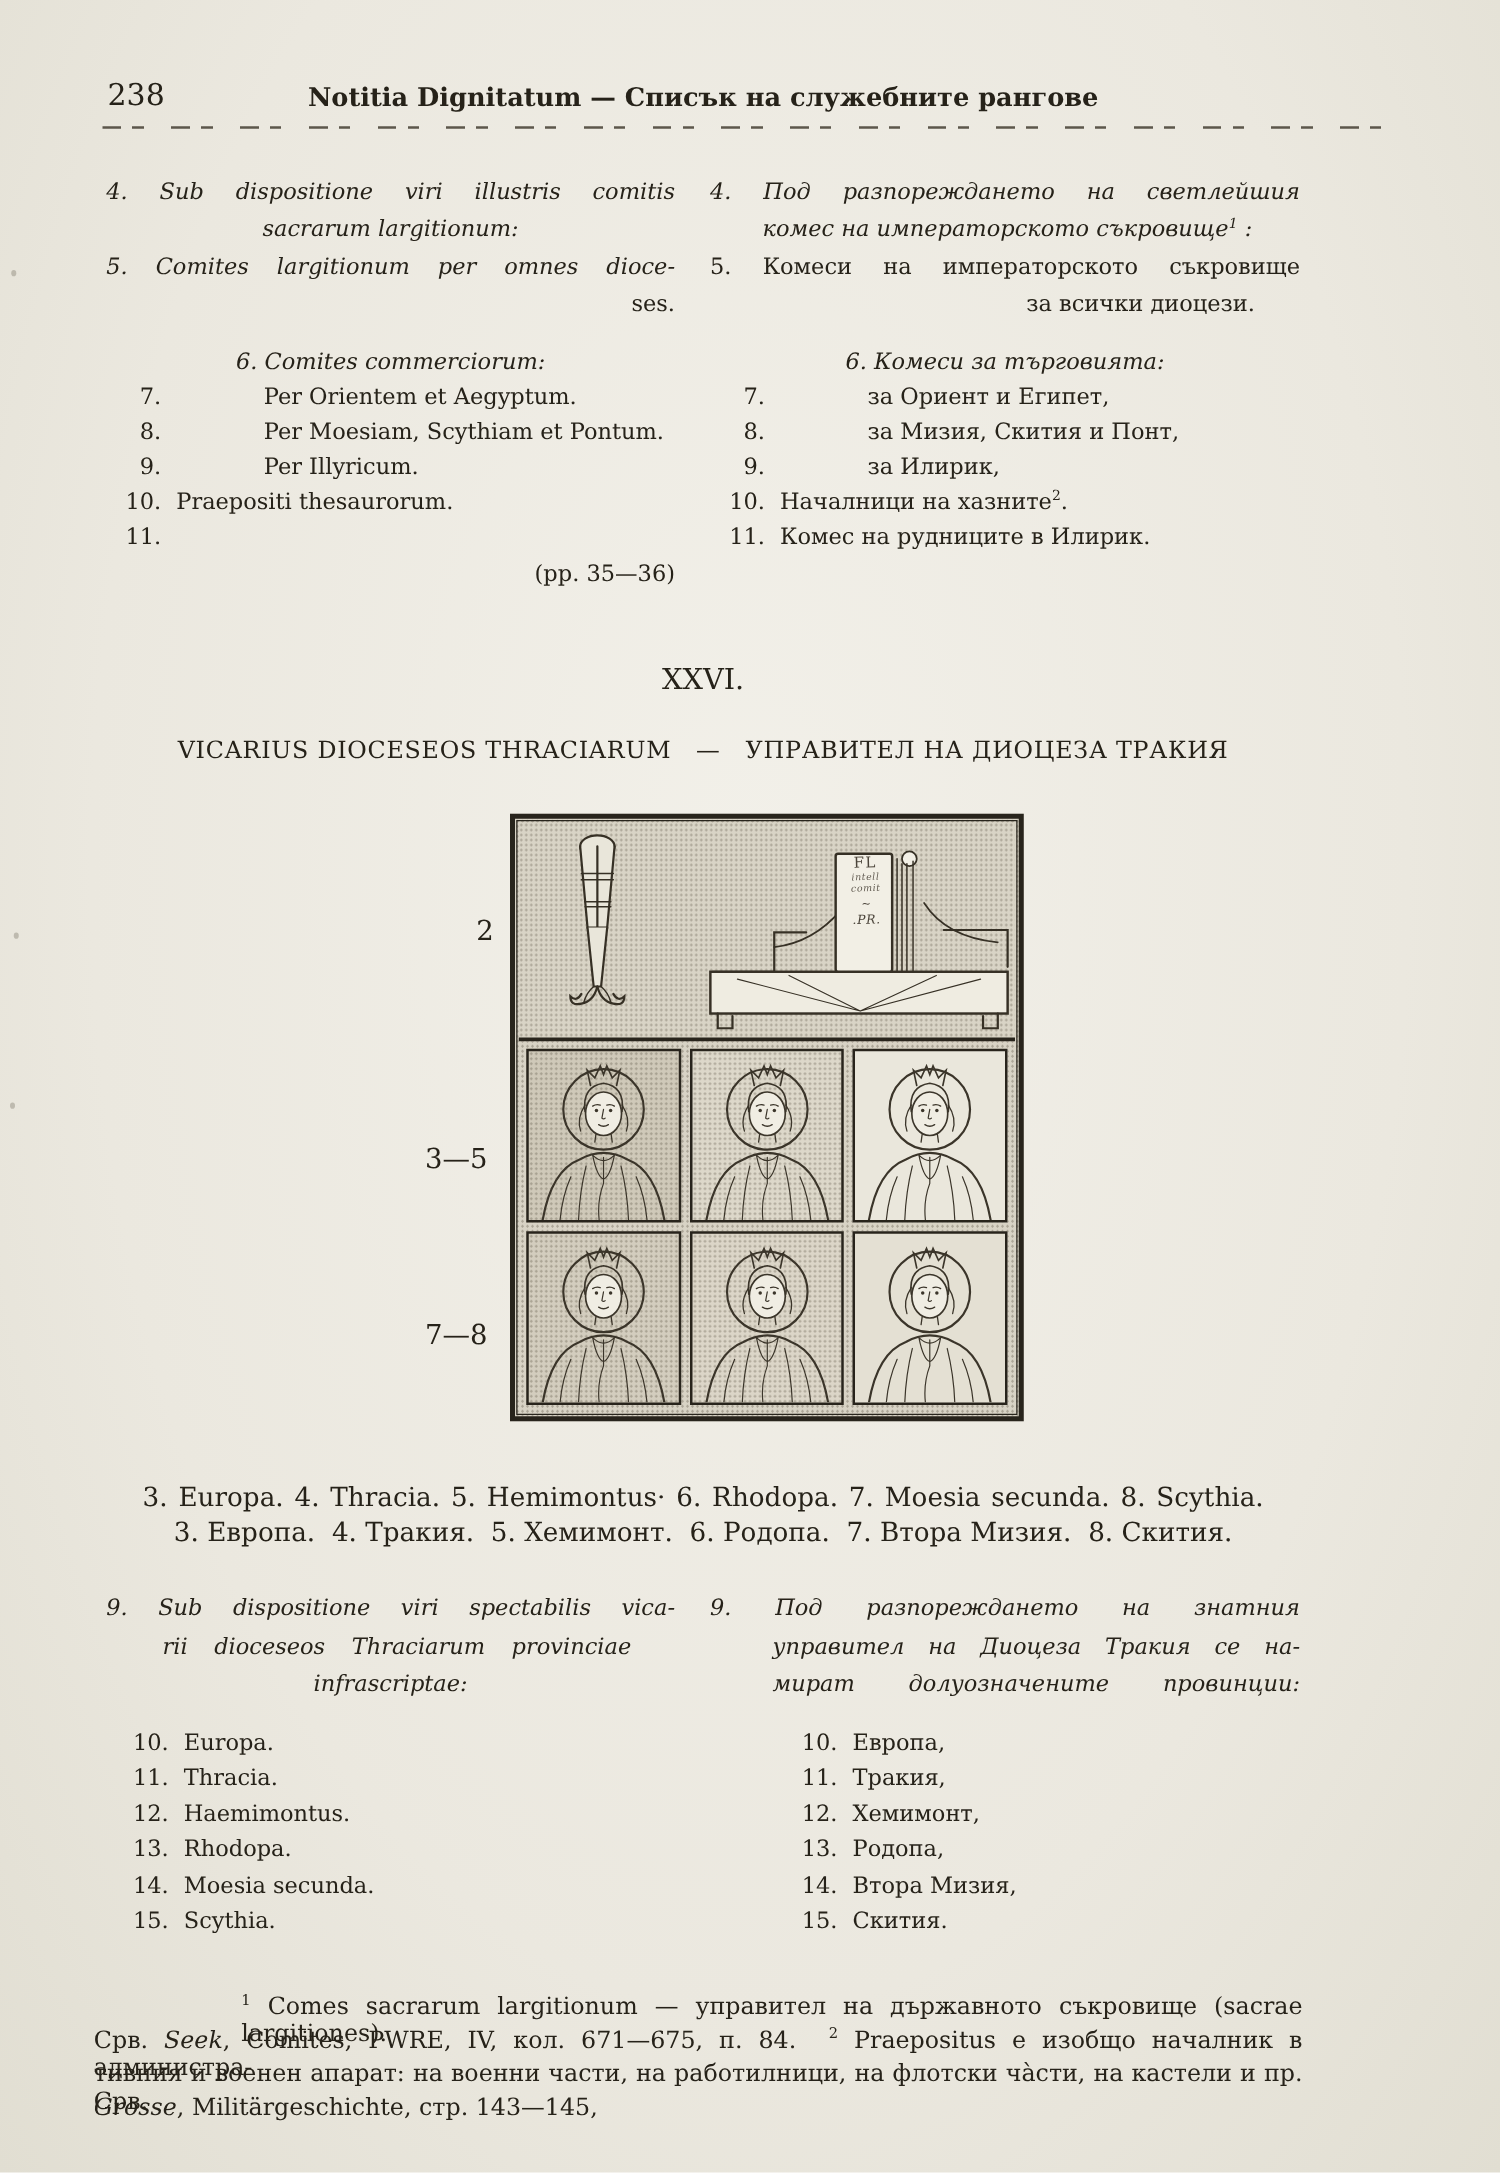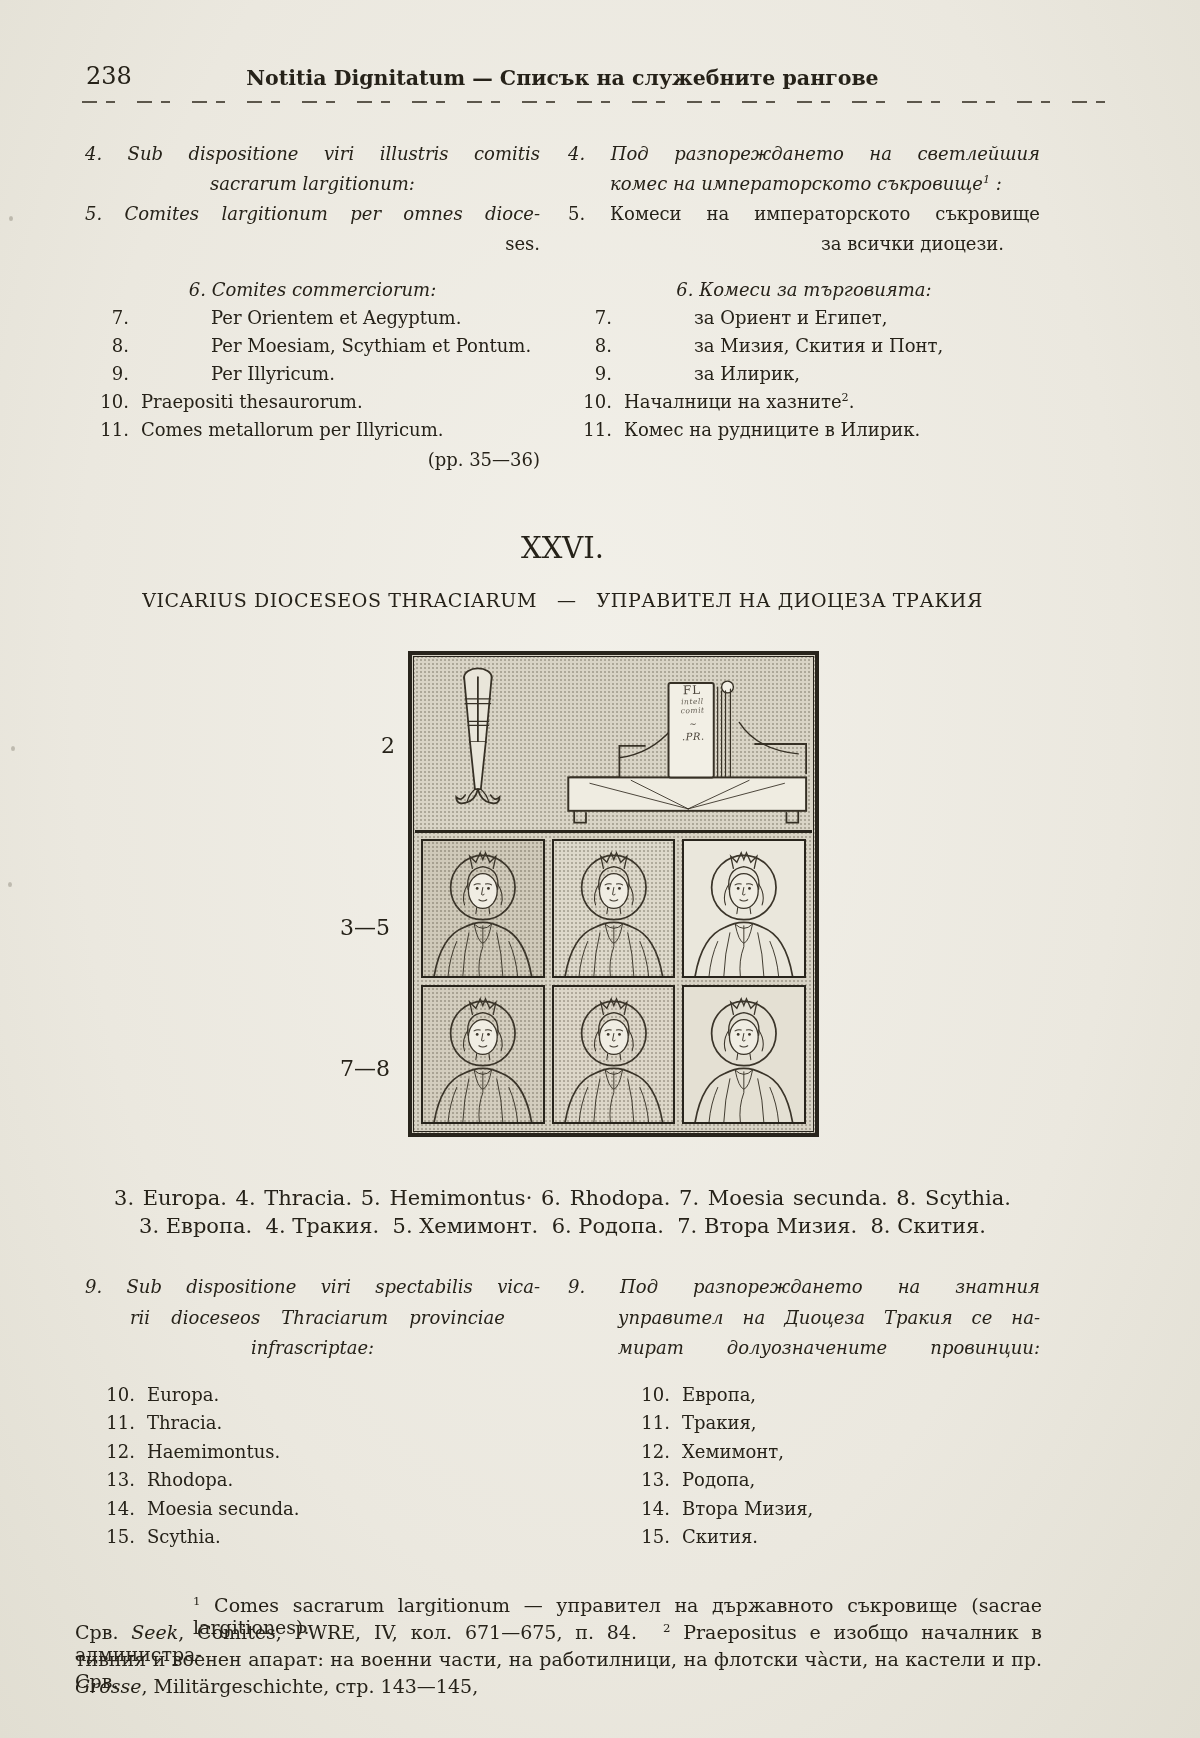--- a/index.html
+++ b/index.html
@@ -96,21 +96,20 @@
 <div class="ln col-l body-t entry" style="top:363px;">
   <span class="num">9.</span>
   <span class="gap-big">Per Illyricum.</span>
 </div>
 <div class="ln col-l body-t entry" style="top:391px;">
   <span class="num">10.</span>
   <span class="gap-sm">Praepositi thesaurorum.</span>
 </div>
 <div class="ln col-l body-t entry" style="top:419px;">
   <span class="num">11.</span>
-  <span class="gap-sm">Comes metallorum per Illyricum.</span>
 </div>
 <div class="ln col-l body-t rt" style="top:449px;">(pp. 35—36)</div>
 
 <div class="ln col-r body-t it just" style="top:143px;">4. Под разпореждането на светлейшия</div>
 <div class="ln col-r body-t it" style="top:173px;padding-left:42px;box-sizing:border-box;">
   <span>комес на императорското съкровище</span><sup>1</sup><span> :</span>
 </div>
 <div class="ln col-r body-t just" style="top:203px;">5. Комеси на императорското съкровище</div>
 <div class="ln col-r body-t rt" style="top:233px;padding-right:36px;box-sizing:border-box;">за всички диоцези.</div>
 <div class="ln col-r body-t it ctr" style="top:279px;">6. Комеси за търговията:</div>
@@ -129,21 +128,21 @@
 </div>
 <div class="ln col-r body-t entry" style="top:391px;">
   <span class="num">10.</span>
   <span class="gap-sm"><span>Началници на хазните</span><sup>2</sup><span>.</span></span>
 </div>
 <div class="ln col-r body-t entry" style="top:419px;">
   <span class="num">11.</span>
   <span class="gap-sm">Комес на рудниците в Илирик.</span>
 </div>
 
-<div class="ln ctr" style="left:85px;top:531px;width:955px;font-size:29px;">XXVI.</div>
+<div class="ln ctr" style="left:85px;top:531px;width:955px;font-size:23px;">XXVI.</div>
 <div class="ln ctr" style="left:85px;top:589px;width:955px;font-size:19px;letter-spacing:.6px;">
   <span>VICARIUS DIOCESEOS THRACIARUM</span>
   &nbsp;&nbsp;<span>—</span>&nbsp;&nbsp;
   <span>УПРАВИТЕЛ НА ДИОЦЕЗА ТРАКИЯ</span>
 </div>
 
 <div class="fig-label" style="left:311px;top:733px;">2</div>
 <div class="fig-label" style="left:306px;top:915px;">3—5</div>
 <div class="fig-label" style="left:306px;top:1056px;">7—8</div>
 

